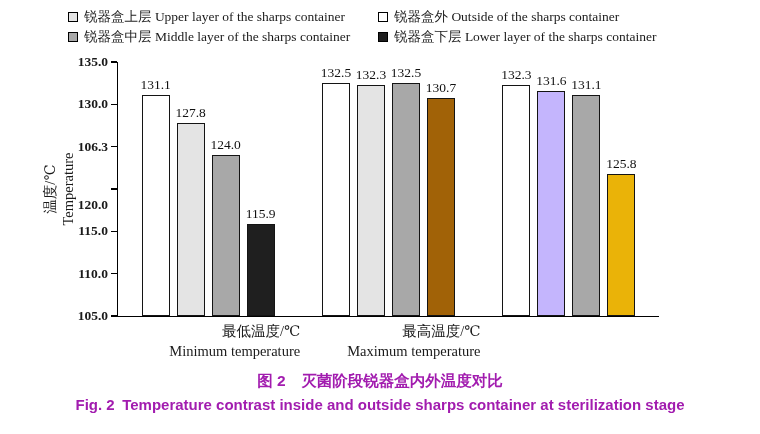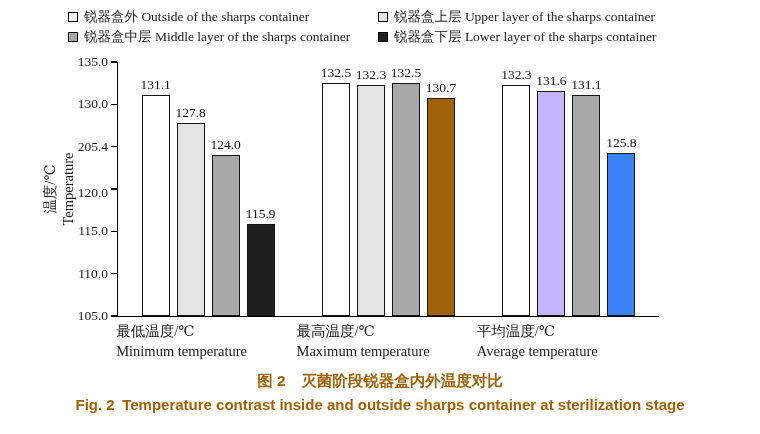--- a/index.html
+++ b/index.html
@@ -27,92 +27,92 @@
   }
   
   .plot{
     position:absolute;left:117px;top:62px;
     width:541px;height:254px;
     border-left:1.5px solid #000;
     border-bottom:1.5px solid #000;
   }
   .ytick-label{
     position:absolute;left:-56px;width:46px;
-    text-align:right;font-size:13.5px;line-height:16px;
+    text-align:right;font-size:13.5px;line-height:16px;font-weight:bold;
   }
   .ytick-mark{
     position:absolute;left:-7px;width:6px;height:1.2px;background:#000;
   }
   .bar-group{
     position:absolute;bottom:0;height:100%;width:184px;
     display:flex;align-items:flex-end;justify-content:center;gap:7px;
   }
   .bar{
     position:relative;width:28px;box-sizing:border-box;
     border:1px solid #141414;
   }
   .bar-value{
     position:absolute;top:-19px;left:50%;transform:translateX(-50%);
     font-size:13.5px;white-space:nowrap;color:#111;
   }
   .cat-label{
     position:absolute;top:calc(100% + 5px);left:0;width:100%;
-    text-align:left;font-size:14.5px;line-height:20px;white-space:nowrap;
+    text-align:right;font-size:14.5px;line-height:20px;white-space:nowrap;
   }
   .y-title{
     position:absolute;left:-59px;top:127px;width:254px;
     transform:translate(-50%,-50%) rotate(-90deg);
     text-align:center;font-size:14.5px;line-height:18px;white-space:nowrap;
   }
   
   .caption{
     position:absolute;left:0;top:369px;width:100%;
     text-align:center;
     font-family:"Liberation Sans","DejaVu Sans",sans-serif;
-    font-weight:bold;color:#a16207;
+    font-weight:bold;color:#a21caf;
   }
   .caption-cn{font-size:15.5px;line-height:24px;}
   .caption-en{font-size:15px;line-height:24px;}
 </style>
 </head>
 <body>
 
 <div class="page">
 
   <div class="legend">
       <div class="legend-item">
+        <span class="legend-marker" style="background: rgb(228, 228, 228);"></span>
+        <span>锐器盒上层 Upper layer of the sharps container</span>
+      </div>
+      <div class="legend-item">
         <span class="legend-marker" style="background: rgb(255, 255, 255);"></span>
         <span>锐器盒外 Outside of the sharps container</span>
-      </div>
-      <div class="legend-item">
-        <span class="legend-marker" style="background: rgb(228, 228, 228);"></span>
-        <span>锐器盒上层 Upper layer of the sharps container</span>
       </div>
       <div class="legend-item">
         <span class="legend-marker" style="background: rgb(168, 168, 168);"></span>
         <span>锐器盒中层 Middle layer of the sharps container</span>
       </div>
       <div class="legend-item">
         <span class="legend-marker" style="background: rgb(31, 31, 31);"></span>
         <span>锐器盒下层 Lower layer of the sharps container</span>
       </div>
     </div>
 
   <div class="plot">
     <div class="y-title">
       <div>温度/℃</div>
       <div>Temperature</div>
     </div>
   <div class="ytick-label" style="top: -8px;">135.0</div>
       <div class="ytick-mark" style="top: -0.6px;"></div>
       <div class="ytick-label" style="top: 34.3333px;">130.0</div>
       <div class="ytick-mark" style="top: 41.7333px;"></div>
-      <div class="ytick-label" style="top: 76.6667px;">205.4</div>
+      <div class="ytick-label" style="top: 76.6667px;">106.3</div>
       <div class="ytick-mark" style="top: 84.0667px;"></div>
-      <div class="ytick-label" style="top: 123px;">120.0</div>
+      <div class="ytick-label" style="top: 135px;">120.0</div>
       <div class="ytick-mark" style="top: 126.4px;"></div>
       <div class="ytick-label" style="top: 161.333px;">115.0</div>
       <div class="ytick-mark" style="top: 168.733px;"></div>
       <div class="ytick-label" style="top: 203.667px;">110.0</div>
       <div class="ytick-mark" style="top: 211.067px;"></div>
       <div class="ytick-label" style="top: 246px;">105.0</div>
       <div class="ytick-mark" style="top: 253.4px;"></div>
       <div class="bar-group" style="left: -1.83333px;">
         <div class="bar" style="height: 220.98px; background: rgb(255, 255, 255);">
           <div class="bar-value">131.1</div>
@@ -152,26 +152,22 @@
       <div class="bar-group" style="left: 358.833px;">
         <div class="bar" style="height: 231.14px; background: rgb(255, 255, 255);">
           <div class="bar-value">132.3</div>
         </div>
         <div class="bar" style="height: 225.213px; background: #c4b5fd;">
           <div class="bar-value">131.6</div>
         </div>
         <div class="bar" style="height: 220.98px; background: rgb(168, 168, 168);">
           <div class="bar-value">131.1</div>
         </div>
-        <div class="bar" style="height: 163px; background: #3b82f6;">
+        <div class="bar" style="height: 142px; background: #eab308;">
           <div class="bar-value">125.8</div>
-        </div>
-        <div class="cat-label">
-          <div>平均温度/℃</div>
-          <div>Average temperature</div>
         </div>
       </div>
     </div>
 
   <div class="caption">
     <div class="caption-cn">图 2　灭菌阶段锐器盒内外温度对比</div>
     <div class="caption-en">Fig. 2 Temperature contrast inside and outside sharps container at sterilization stage</div>
   </div>
 
 </div>

